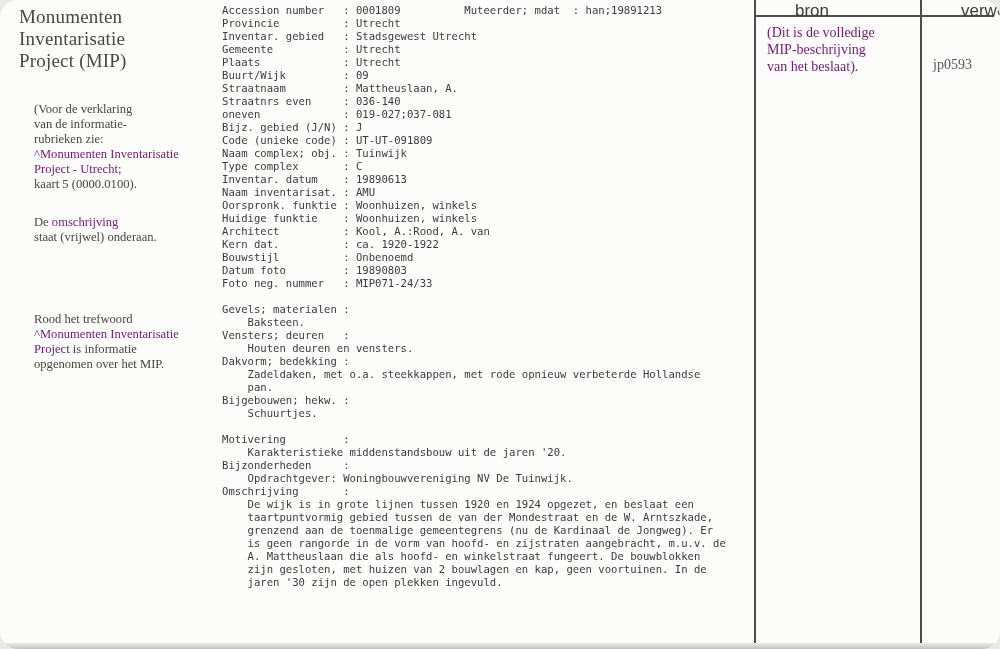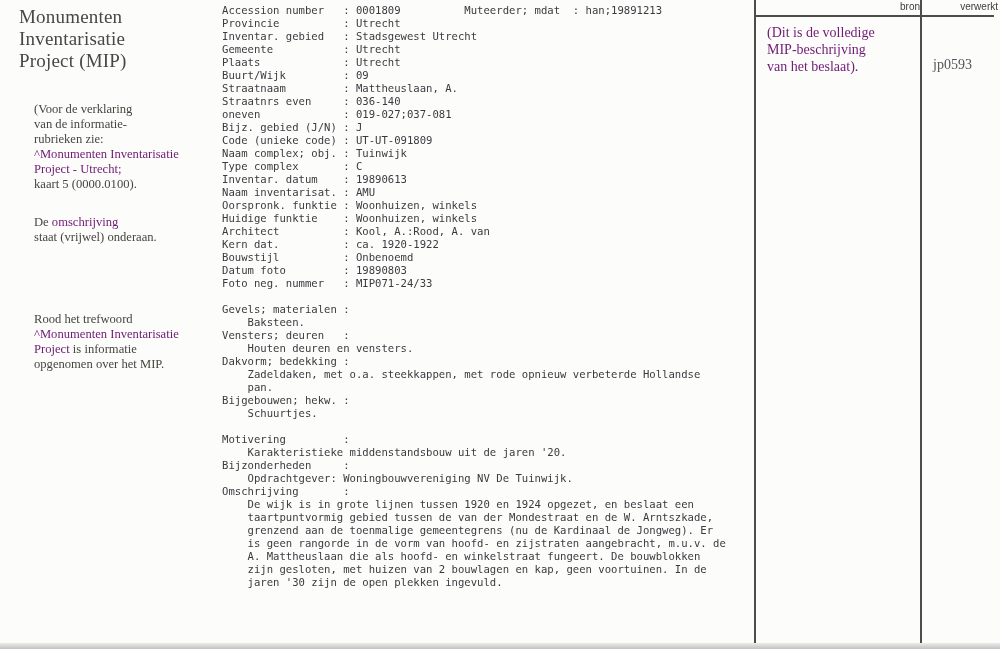--- a/index.html
+++ b/index.html
@@ -1,18 +1,18 @@
 <!DOCTYPE html>
 <html><head>
 <meta charset="utf-8">
 <style>
   html,body{margin:0;padding:0;background:#e9e9e7;}
   #page{
     position:relative;width:1000px;height:649px;background:#fcfcfa;
-    overflow:hidden;font-family:"Liberation Serif", serif;color:#3f3f3f;
+    overflow:hidden;font-family:"Liberation Serif", serif;color:#3f3f3f;border-radius:18px;
   }
   
   #mip-title{
     position:absolute;left:19px;top:6px;
     font-size:19px;line-height:22px;color:#474743;letter-spacing:.2px;
   }
   .side-note{
     position:absolute;left:18px;
     font-size:12.6px;line-height:15px;color:#46463f;margin-left:16px;
   }
@@ -27,22 +27,22 @@
     font-size:10.6px;line-height:13px;color:#3a3a40;
     white-space:pre;letter-spacing:0;
   }
   .rec-line{height:13px;}
   
   .vline{position:absolute;top:0;width:2px;height:645px;background:#4c4c48;}
   #vline-left{left:754px;}
   #vline-mid{left:920px;}
   #hline-header{position:absolute;left:754px;top:15px;width:240px;height:2px;background:#4c4c48;}
   .col-header{
-    position:absolute;top:1px;text-align:right;
-    font-family:"Liberation Sans", sans-serif;font-size:10px;color:#3d3d3b;
+    position:absolute;top:1px;text-align:left;
+    font-family:"Liberation Sans", sans-serif;font-size:17px;color:#3d3d3b;margin-left:39px;
   }
   #bron-header{left:756px;width:164px;}
   #verwerkt-header{left:922px;width:76px;}
   #bron-note{
     position:absolute;left:767px;top:24px;
     font-size:14px;line-height:17px;color:#701a75;
   }
   #verwerkt-value{
     position:absolute;left:933px;top:57px;
     font-size:14px;color:#53535a;

